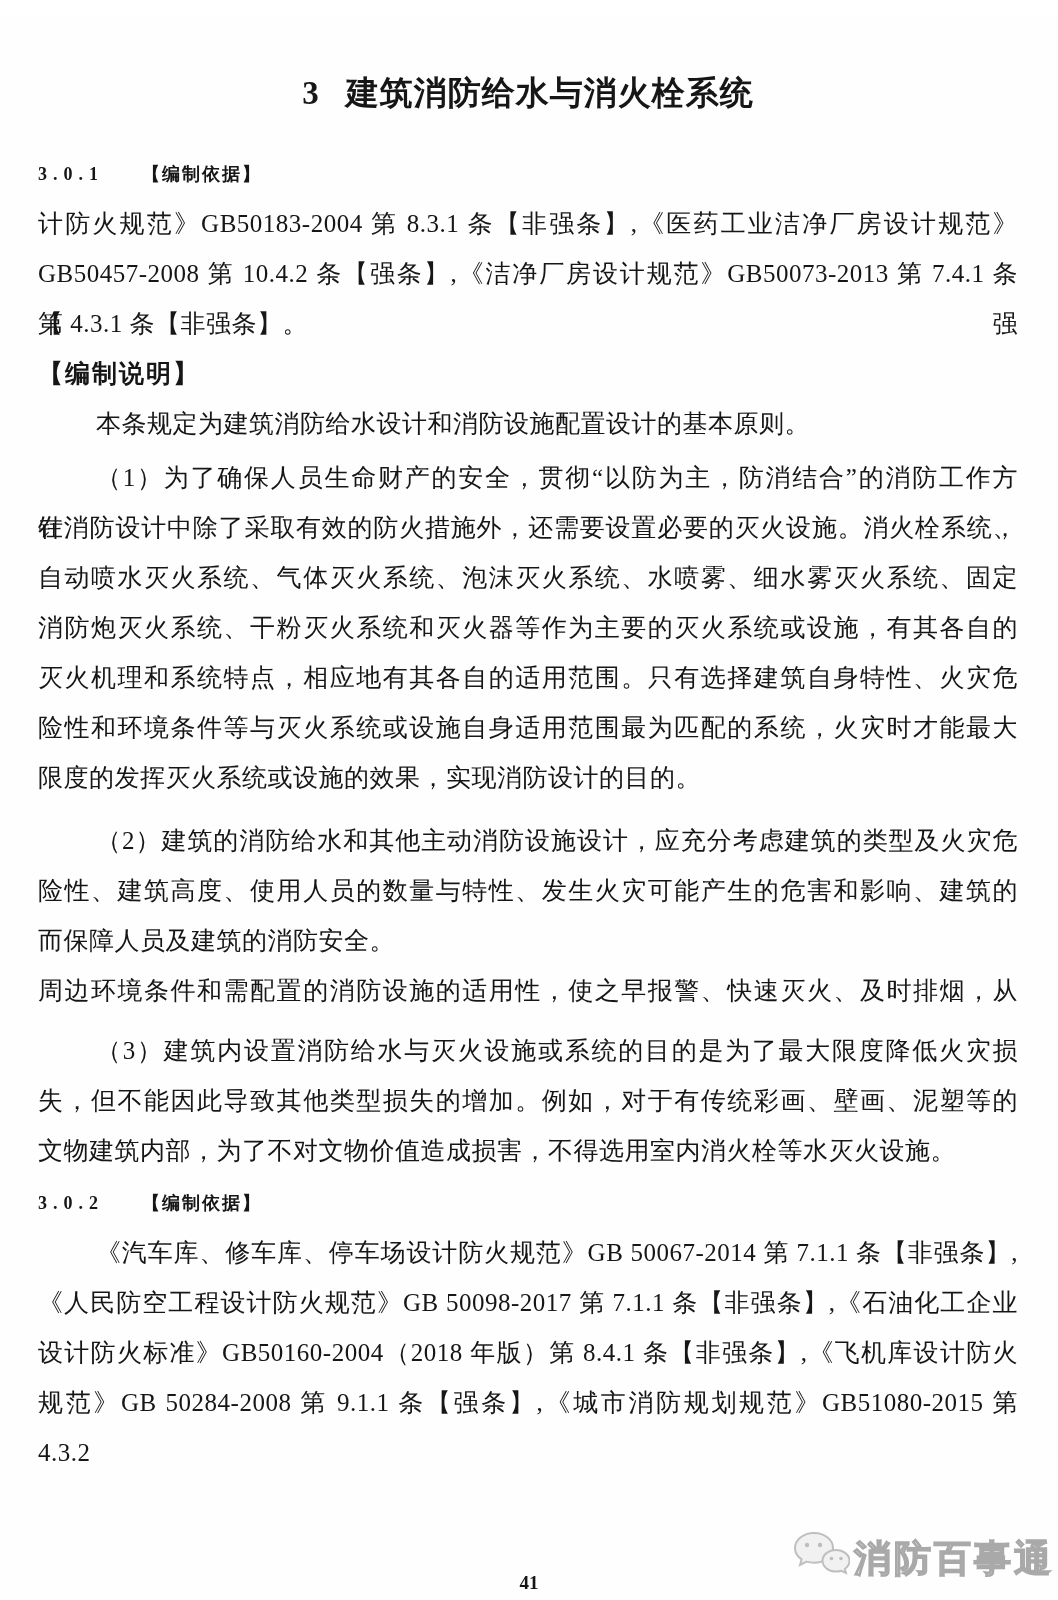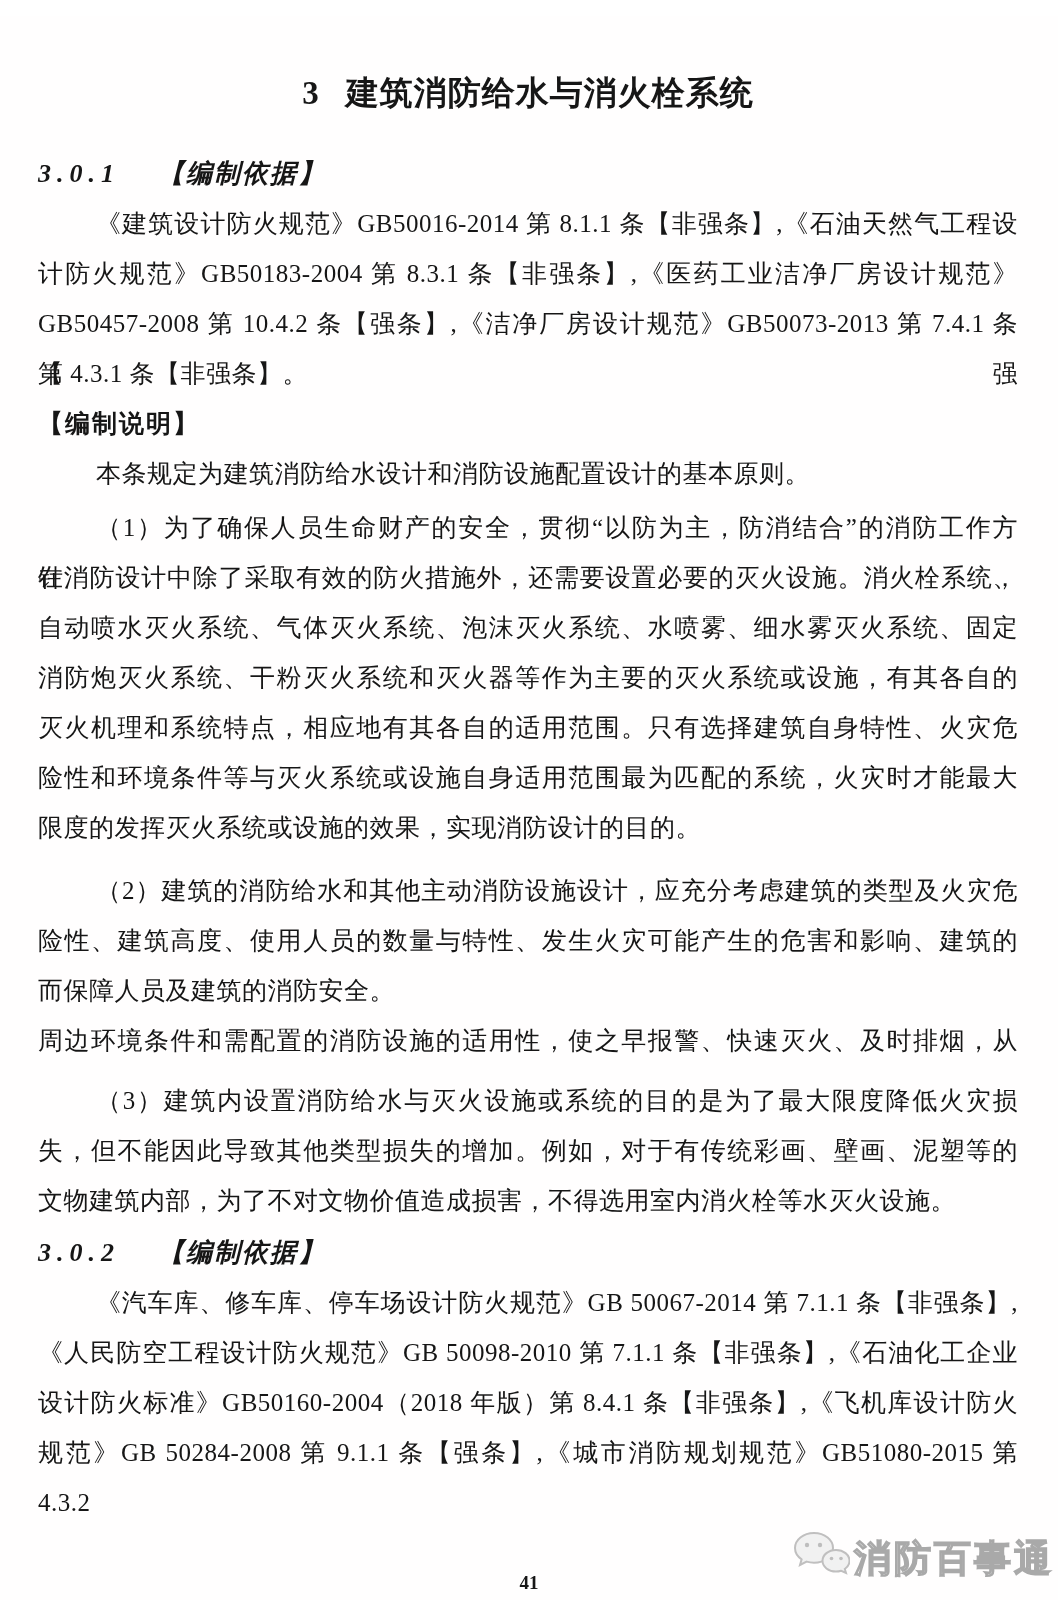--- a/index.html
+++ b/index.html
@@ -26,21 +26,21 @@
   .ln{
     font-size:25px;
     height:50px;line-height:50px;
     letter-spacing:0.5px;
   }
   .fill{
     text-align:justify;
     text-align-last:justify;
   }
   .ind{text-indent:58px;}
-  .heading{font-size:26px;font-style:italic;}
+  .heading{font-size:18px;}
   .heading .hnum{
     font-weight:bold;
     letter-spacing:6px;
     font-family:"Liberation Serif","DejaVu Serif",serif;
   }
   .heading .hlabel{font-weight:bold;margin-left:38px;letter-spacing:2px;}
   .bold{font-weight:bold;letter-spacing:2px;}
   .mt33{margin-top:33px;}
   .mt13{margin-top:13px;}
   .mt10{margin-top:10px;}
@@ -78,21 +78,20 @@
   <div class="content">
 
     <div class="chapter-title">
       <span class="num">3</span><span>建筑消防给水与消火栓系统</span>
     </div>
 
     <div class="ln heading mt33">
       <span class="hnum">3.0.1</span><span class="hlabel">【编制依据】</span>
     </div>
 
-    <div class="ln fill ind">《建筑设计防火规范》GB50016-2014 第 8.1.1 条【非强条】,《石油天然气工程设</div>
     <div class="ln fill">计防火规范》GB50183-2004 第 8.3.1 条【非强条】,《医药工业洁净厂房设计规范》</div>
     <div class="ln fill">GB50457-2008 第 10.4.2 条【强条】,《洁净厂房设计规范》GB50073-2013 第 7.4.1 条【强</div>
     <div class="ln">第 4.3.1 条【非强条】。</div>
 
     <div class="ln bold">【编制说明】</div>
     <div class="ln ind">本条规定为建筑消防给水设计和消防设施配置设计的基本原则。</div>
 
     <div class="ln fill ind mt4">（1）为了确保人员生命财产的安全，贯彻“以防为主，防消结合”的消防工作方针，</div>
     <div class="ln fill">在消防设计中除了采取有效的防火措施外，还需要设置必要的灭火设施。消火栓系统、</div>
     <div class="ln fill">自动喷水灭火系统、气体灭火系统、泡沫灭火系统、水喷雾、细水雾灭火系统、固定</div>
@@ -108,21 +107,21 @@
 
     <div class="ln fill ind mt10">（3）建筑内设置消防给水与灭火设施或系统的目的是为了最大限度降低火灾损</div>
     <div class="ln fill">失，但不能因此导致其他类型损失的增加。例如，对于有传统彩画、壁画、泥塑等的</div>
     <div class="ln">文物建筑内部，为了不对文物价值造成损害，不得选用室内消火栓等水灭火设施。</div>
 
     <div class="ln heading mt2">
       <span class="hnum">3.0.2</span><span class="hlabel">【编制依据】</span>
     </div>
 
     <div class="ln fill ind">《汽车库、修车库、停车场设计防火规范》GB 50067-2014 第 7.1.1 条【非强条】,</div>
-    <div class="ln fill">《人民防空工程设计防火规范》GB 50098-2010 第 7.1.1 条【非强条】,《石油化工企业</div>
+    <div class="ln fill">《人民防空工程设计防火规范》GB 50098-2017 第 7.1.1 条【非强条】,《石油化工企业</div>
     <div class="ln fill">设计防火标准》GB50160-2004（2018 年版）第 8.4.1 条【非强条】,《飞机库设计防火</div>
     <div class="ln fill">规范》GB 50284-2008 第 9.1.1 条【强条】,《城市消防规划规范》GB51080-2015 第 4.3.2</div>
 
   </div>
 
   <div class="watermark">
     <span class="wm-icon">
       <svg width="58" height="48" viewBox="0 0 58 48">
         <g fill="#ededed" stroke="#ababab" stroke-width="2">
           <path d="M22 4 C11 4 3 11 3 19 c0 4.6 2.6 8.6 6.6 11.3 L8 36 l6.6-3.4 c2.3 0.7 4.8 1.1 7.4 1.1 11 0 19-7 19-14.8S33 4 22 4 Z"></path>

